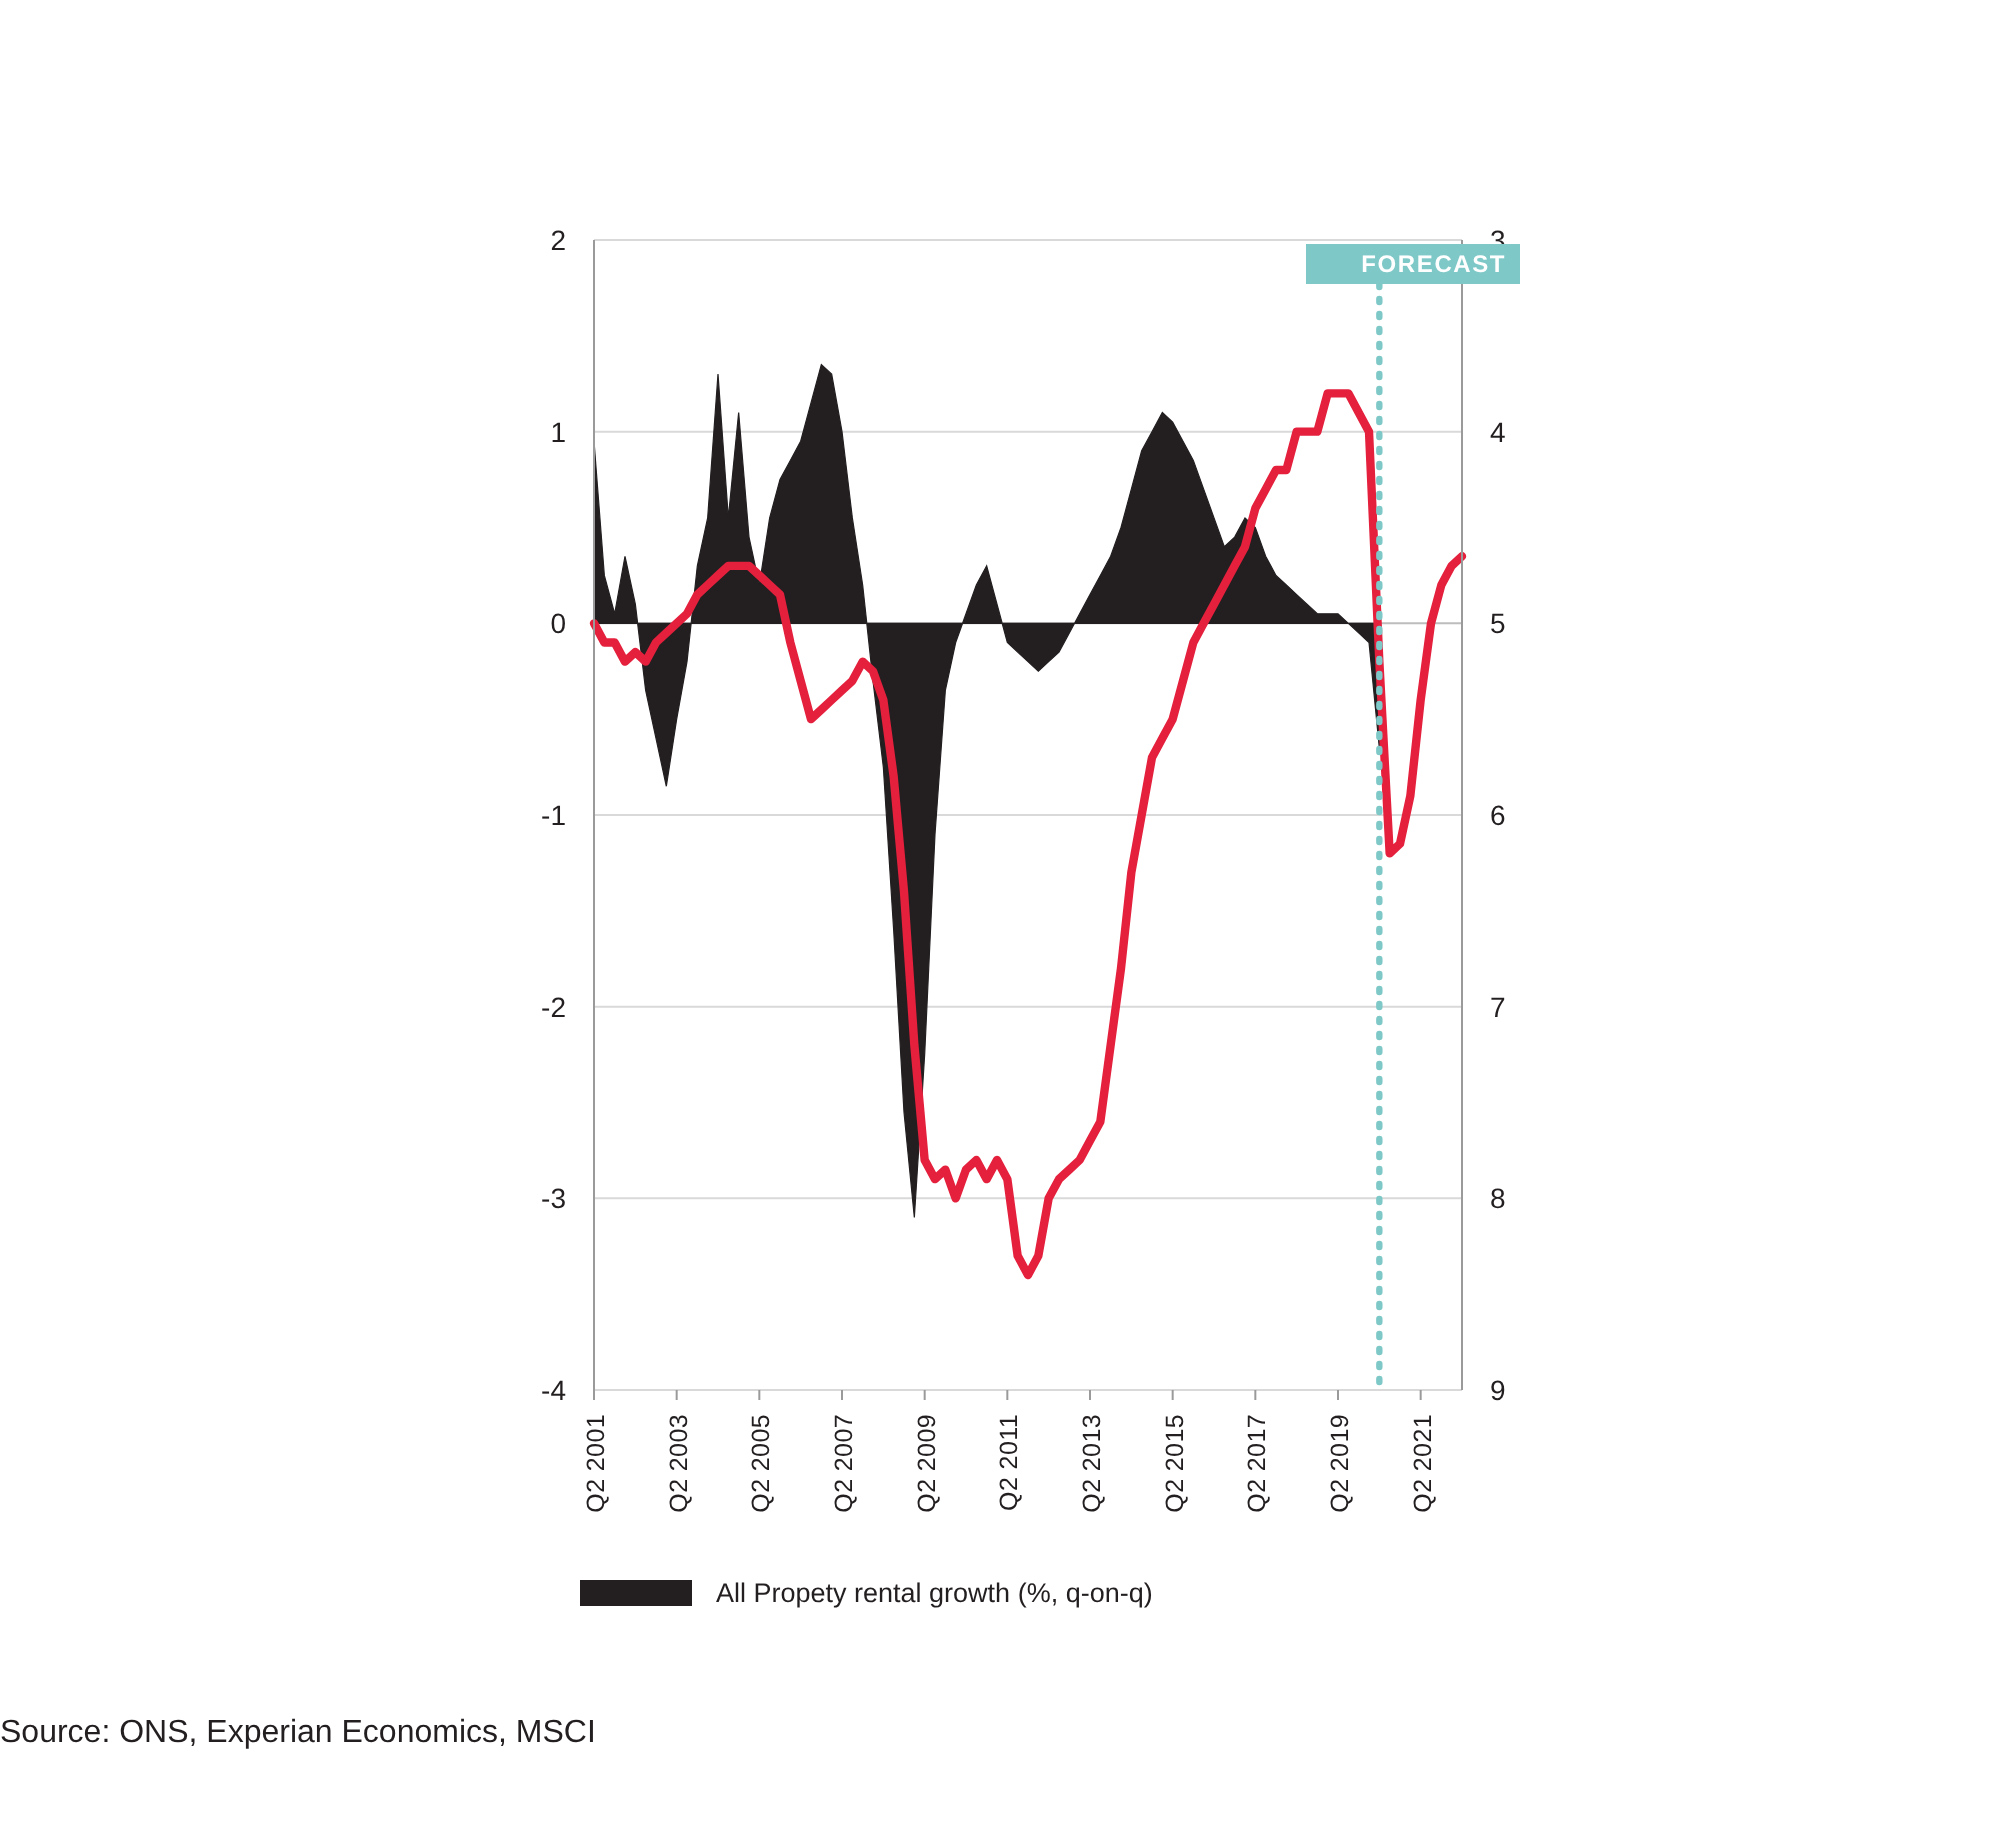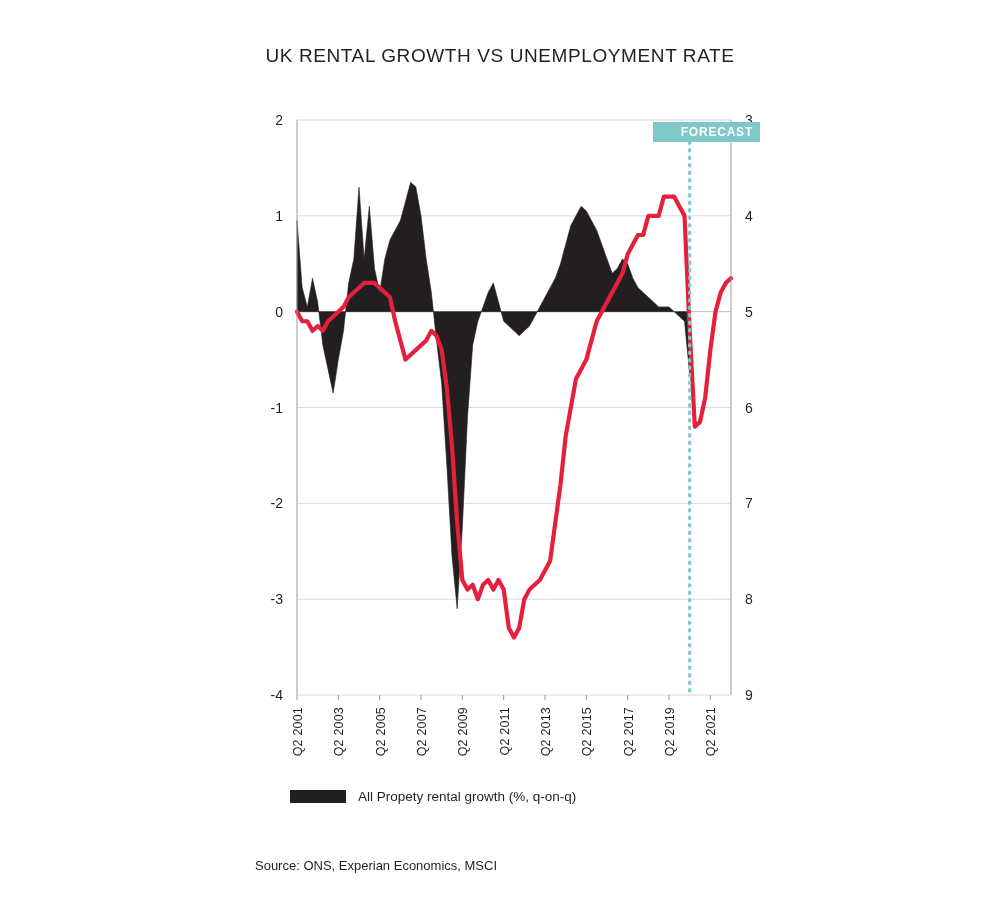--- a/index.html
+++ b/index.html
@@ -88,31 +88,30 @@
   .legend-text {
     font-size: 13.5px;
     color: #231f20;
     white-space: nowrap;
   }
   .source {
     position: absolute;
     left: 0;
     top: 858px;
     width: 752px;
-    text-align: center;
-    font-size: 13px;
+    text-align: left;
+    font-size: 16px;
     color: #231f20;
   }
 </style>
 </head>
 <body>
 
 <div id="chart-root">
 
-  <div class="chart-title">UK RENTAL GROWTH VS UNEMPLOYMENT RATE</div>
 
   <svg class="plot-svg" width="1000" height="920">
     <g id="gridlines">
         <line x1="297" y1="120" x2="731" y2="120" stroke="#d9d9d9" stroke-width="1"></line>
         <line x1="297" y1="215.83333333333331" x2="731" y2="215.83333333333331" stroke="#d9d9d9" stroke-width="1"></line>
         <line x1="297" y1="311.66666666666663" x2="731" y2="311.66666666666663" stroke="#bdbdbd" stroke-width="1"></line>
         <line x1="297" y1="407.5" x2="731" y2="407.5" stroke="#d9d9d9" stroke-width="1"></line>
         <line x1="297" y1="503.3333333333333" x2="731" y2="503.3333333333333" stroke="#d9d9d9" stroke-width="1"></line>
         <line x1="297" y1="599.1666666666667" x2="731" y2="599.1666666666667" stroke="#d9d9d9" stroke-width="1"></line>
         <line x1="297" y1="695" x2="731" y2="695" stroke="#d9d9d9" stroke-width="1"></line>

